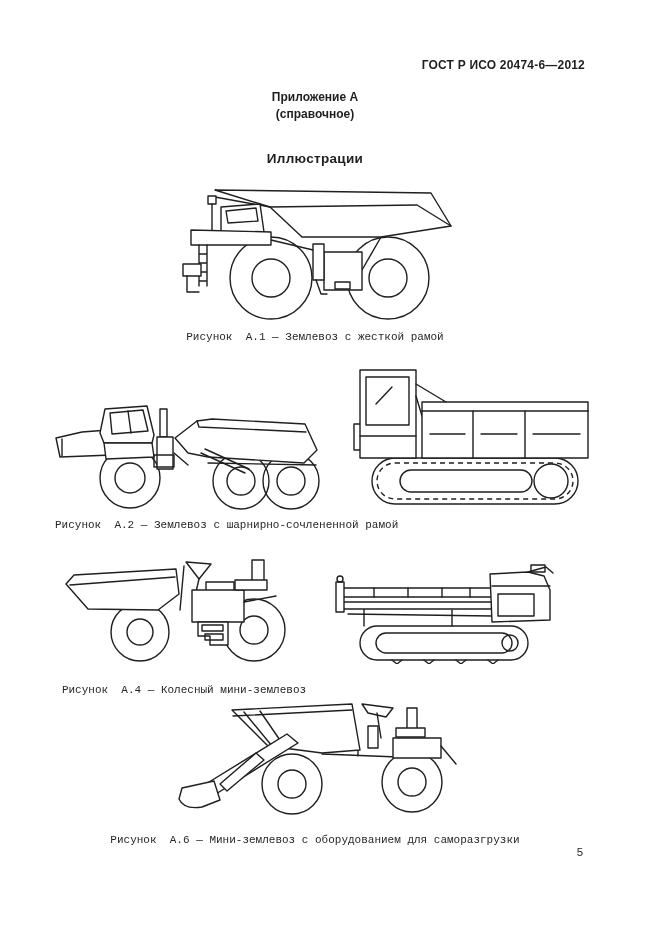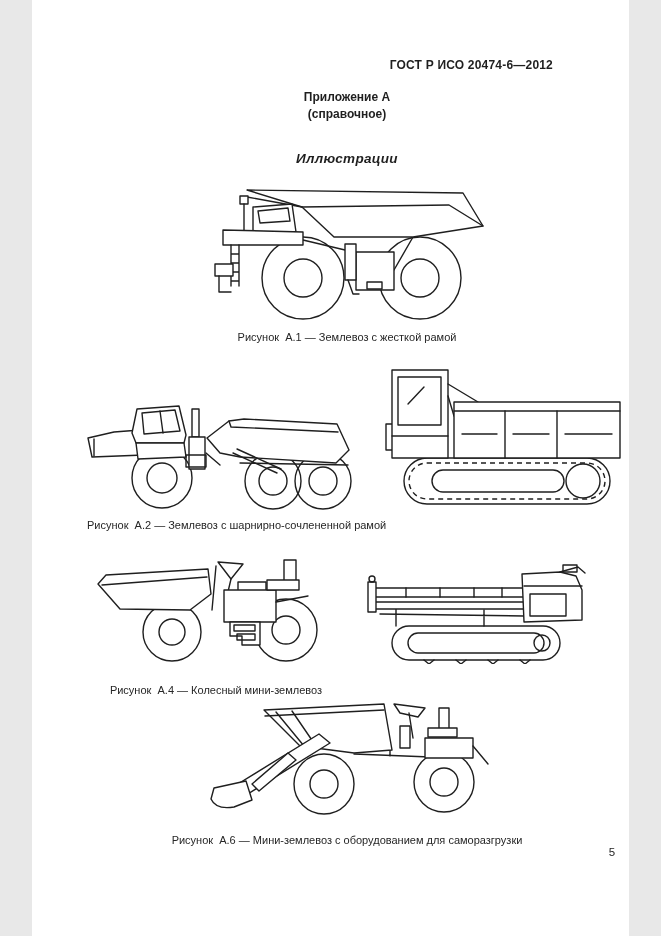--- a/index.html
+++ b/index.html
@@ -1,31 +1,32 @@
 <!DOCTYPE html>
 <html><head>
 <meta charset="utf-8">
 <style>
   html,body{margin:0;padding:0;background:#e8e8e8;}
   .page{
-    position:relative;width:597px;height:936px;background:#ffffff;
+    position:relative;width:661px;height:936px;background:#ffffff;
     margin:0 auto;overflow:hidden;
     font-family:"Liberation Sans", sans-serif;color:#1f1f1f;
   }
   .hdr{
     position:absolute;top:58px;left:0;right:76px;
     text-align:right;font-size:12px;font-weight:bold;letter-spacing:.2px;
   }
   .centered{position:absolute;left:0;width:630px;text-align:center;}
   .app-title{top:90px;font-size:12px;font-weight:bold;}
   .app-sub{top:107px;font-size:12px;font-weight:bold;}
-  .sec-title{top:151px;font-size:13.5px;font-weight:bold;letter-spacing:.3px;font-style:italic;}
+  .sec-title{top:151px;font-size:13.5px;font-weight:bold;letter-spacing:.3px;}
   .caption{
     position:absolute;font-size:11px;color:#262626;text-align:center;
     white-space:pre;
+    font-family:Liberation Mono, monospace;
   }
   .figbox{position:absolute;}
   .figbox svg{display:block;width:100%;height:100%;}
   .pgnum{position:absolute;top:846px;left:570px;width:20px;text-align:center;font-size:11.5px;}
   
   .s{fill:none;stroke:#1f1f1f;stroke-width:1.4;stroke-linejoin:round;stroke-linecap:round;}
   .w{fill:#ffffff;stroke:#1f1f1f;stroke-width:1.4;stroke-linejoin:round;stroke-linecap:round;}
   .dash{fill:none;stroke:#1f1f1f;stroke-width:1.4;stroke-dasharray:5 4;}
 </style>
 </head>

